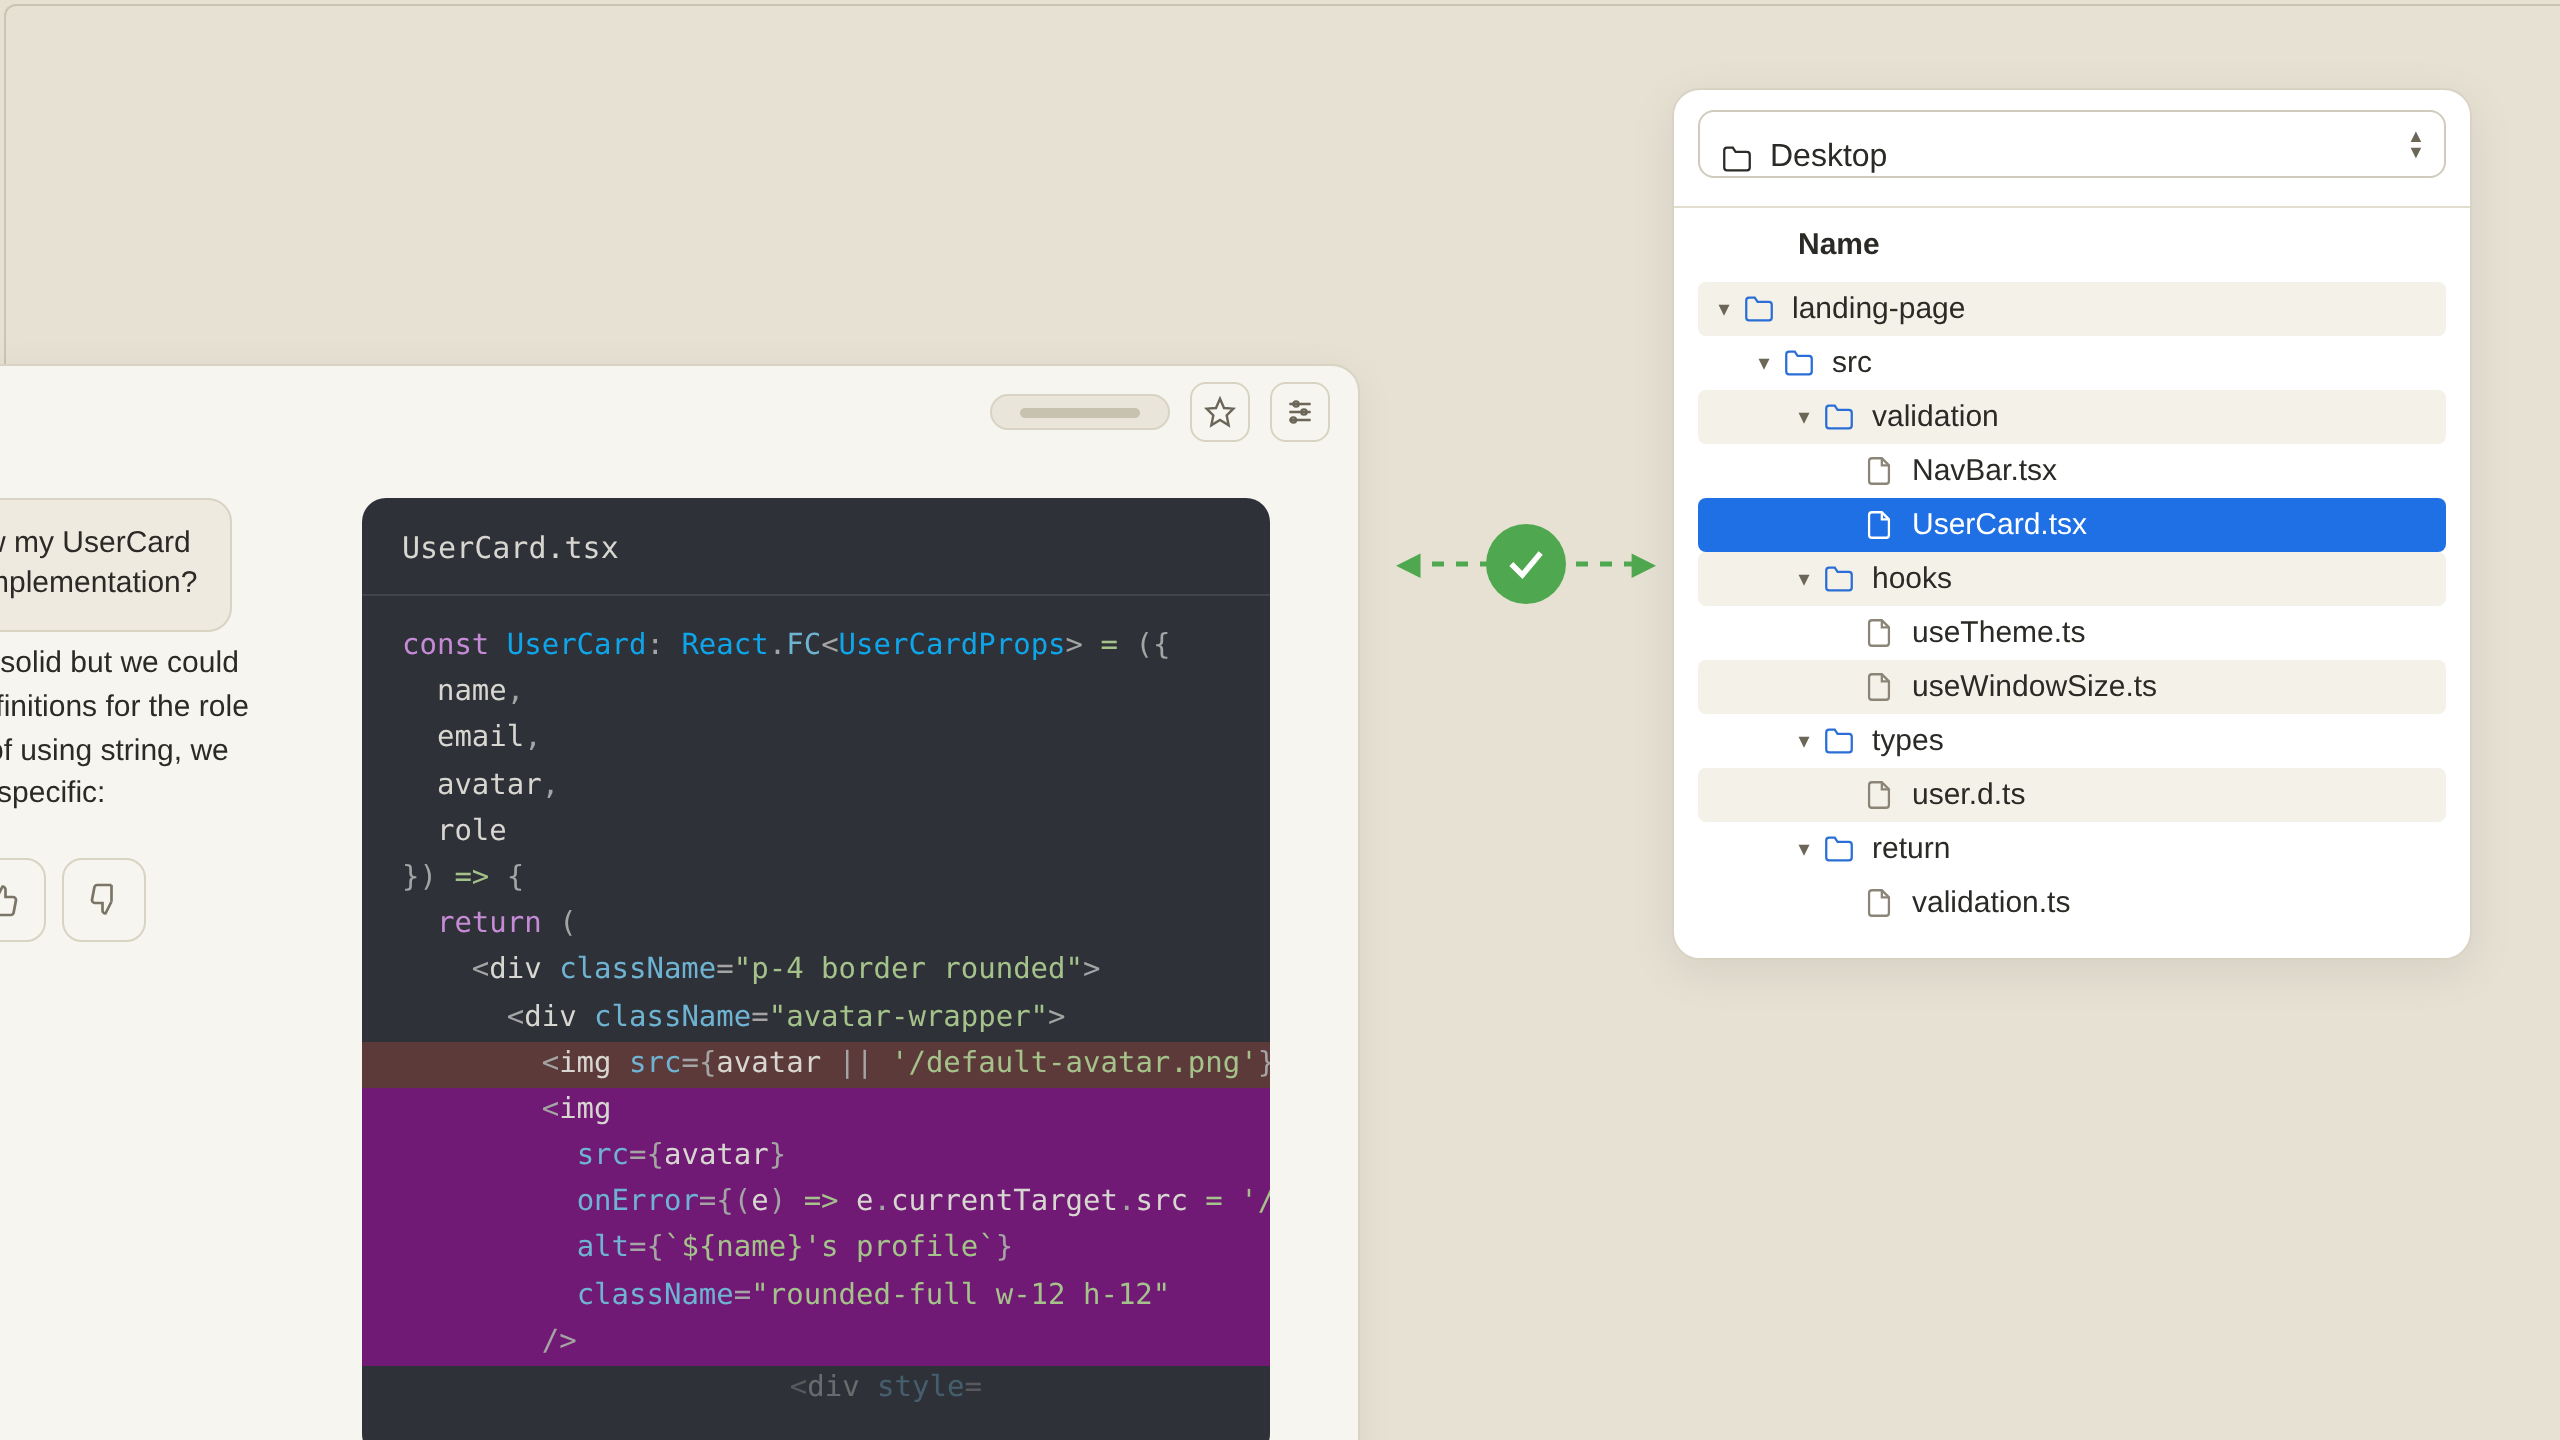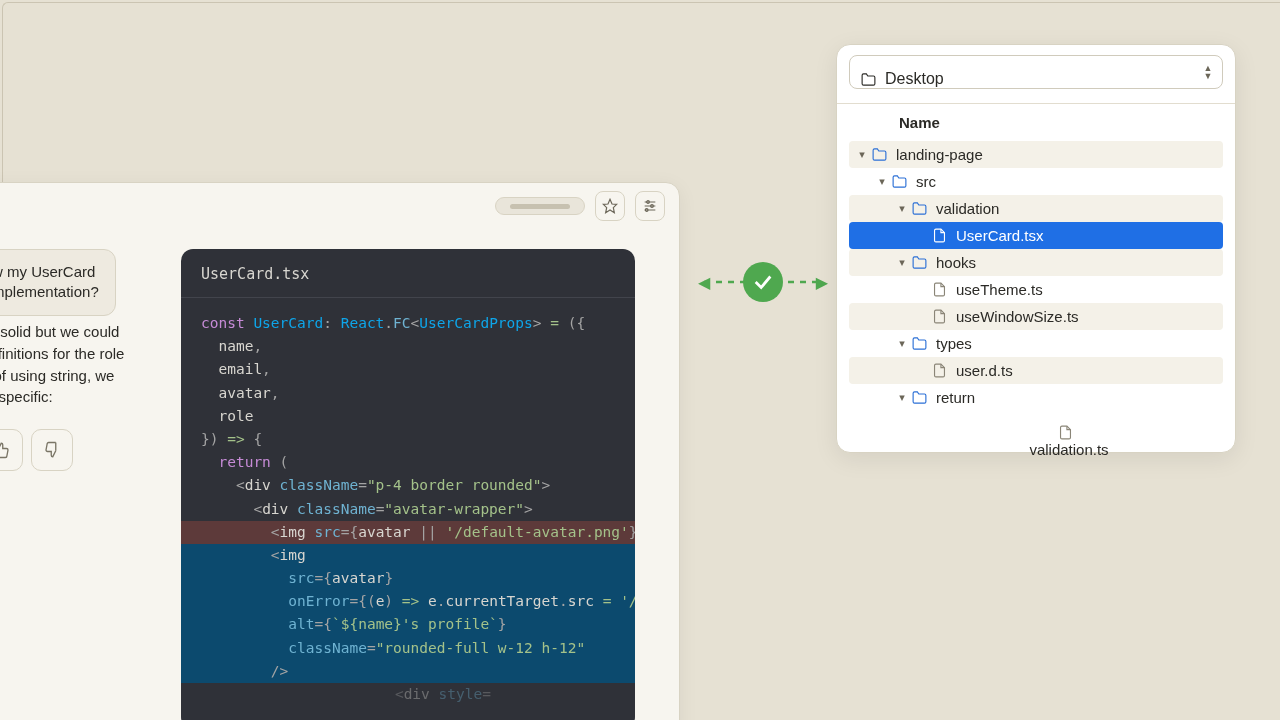--- a/index.html
+++ b/index.html
@@ -113,21 +113,21 @@
     border-bottom: 1px solid #42444c;
   }
   .code-body {
     padding: 14px 0 0 0;
     line-height: 1.6;
     white-space: pre;
     color: #d8d6d0;
   }
   .code-line { padding: 0 20px; }
   .line-removed { background: #5d3a3a; }
-  .line-added { background: #0c4a6e; }
+  .line-added { background: #701a75; }
   .line-faded { opacity: 0.35; text-align: center; }
   .tok-kw  { color: #c68bd6; }
   .tok-var { color: #0ea5e9; }
   .tok-type{ color: #6fb3d2; }
   .tok-pun { color: #a4c28a; }
   .tok-str { color: #a4c28a; }
   .tok-dim { color: #a4a4a4; }
 
   
   .arrow-wrap {
@@ -312,20 +312,30 @@
       </div>
       <div class="tree-row shade" style="padding-left: 46px;">
         <span class="chev">▾</span>
         <span class="folder-icon">
           <svg viewBox="0 0 24 24">
             <path d="M3 6a2 2 0 0 1 2-2h4l2 3h8a2 2 0 0 1 2 2v9a2 2 0 0 1-2 2H5a2 2 0 0 1-2-2V6z"></path>
           </svg>
         </span>
         <span class="tree-label">validation</span>
       </div>
+      <div class="tree-row" style="padding-left: 66px;">
+        <span class="chev blank">▾</span>
+        <span class="file-icon">
+          <svg viewBox="0 0 24 24">
+            <path d="M14 3H7a2 2 0 0 0-2 2v14a2 2 0 0 0 2 2h10a2 2 0 0 0 2-2V8z"></path>
+            <polyline points="14 3 14 8 19 8"></polyline>
+          </svg>
+        </span>
+        <span class="tree-label">NavBar.tsx</span>
+      </div>
       <div class="tree-row selected" style="padding-left: 66px;">
         <span class="chev blank">▾</span>
         <span class="file-icon">
           <svg viewBox="0 0 24 24">
             <path d="M14 3H7a2 2 0 0 0-2 2v14a2 2 0 0 0 2 2h10a2 2 0 0 0 2-2V8z"></path>
             <polyline points="14 3 14 8 19 8"></polyline>
           </svg>
         </span>
         <span class="tree-label">UserCard.tsx</span>
       </div>
@@ -379,21 +389,21 @@
       </div>
       <div class="tree-row" style="padding-left: 46px;">
         <span class="chev">▾</span>
         <span class="folder-icon">
           <svg viewBox="0 0 24 24">
             <path d="M3 6a2 2 0 0 1 2-2h4l2 3h8a2 2 0 0 1 2 2v9a2 2 0 0 1-2 2H5a2 2 0 0 1-2-2V6z"></path>
           </svg>
         </span>
         <span class="tree-label">return</span>
       </div>
-      <div class="tree-row" style="padding-left: 66px; flex-direction: column;">
+      <div class="tree-row" style="padding-left: 66px;">
         <span class="chev blank">▾</span>
         <span class="file-icon">
           <svg viewBox="0 0 24 24">
             <path d="M14 3H7a2 2 0 0 0-2 2v14a2 2 0 0 0 2 2h10a2 2 0 0 0 2-2V8z"></path>
             <polyline points="14 3 14 8 19 8"></polyline>
           </svg>
         </span>
         <span class="tree-label">validation.ts</span>
       </div>
     </div>

